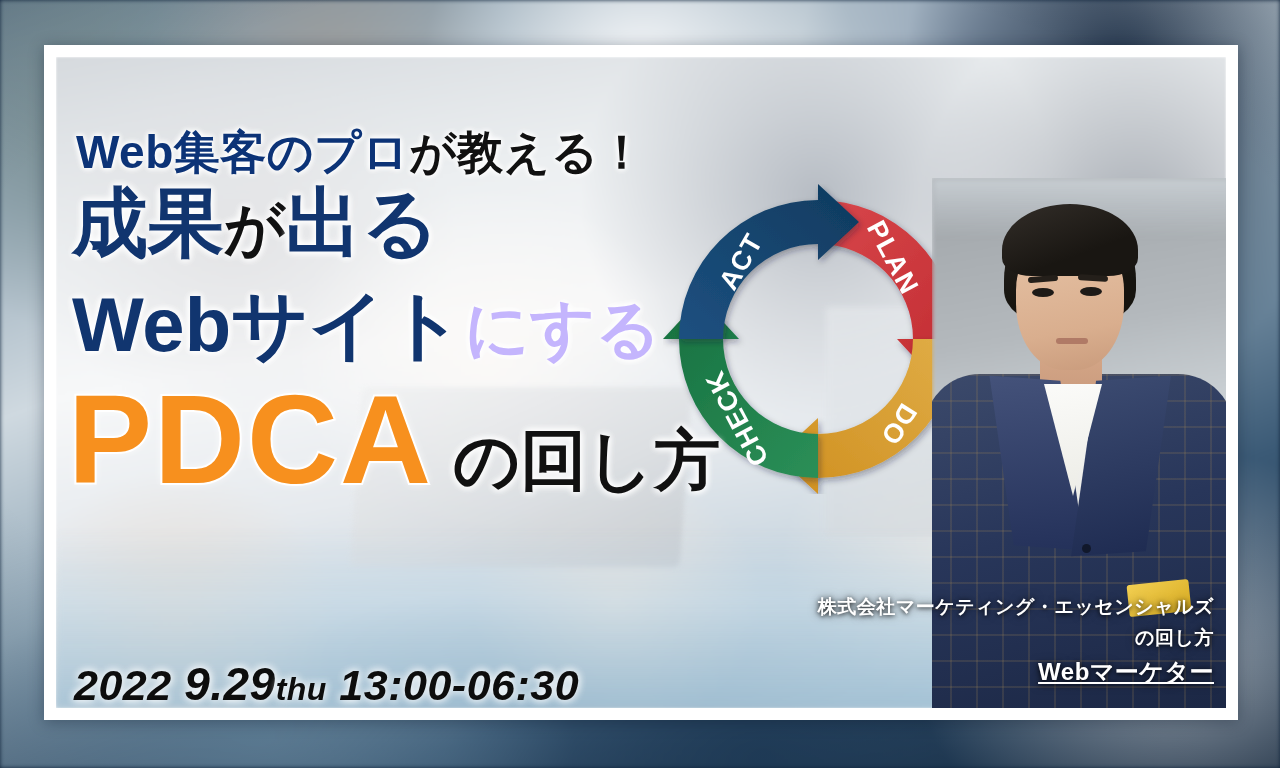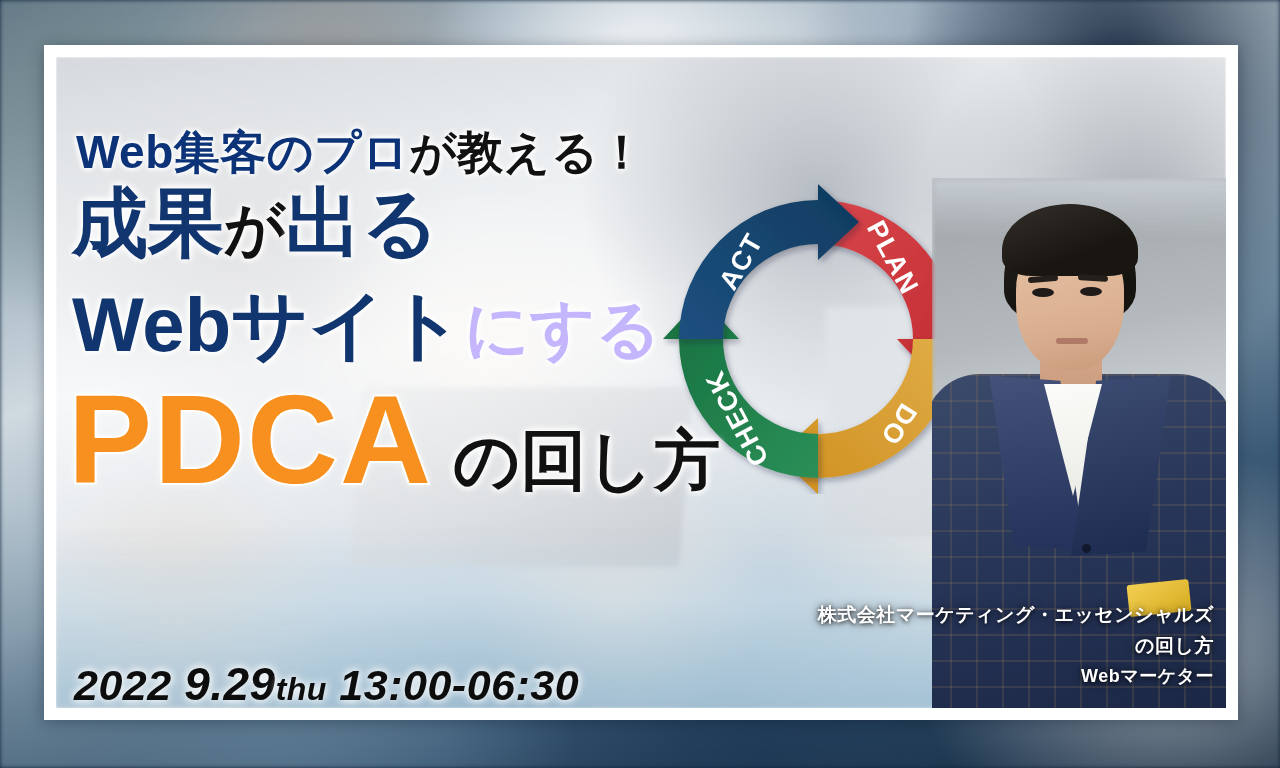--- a/index.html
+++ b/index.html
@@ -211,21 +211,21 @@
 
   
   .sp-caption{
     position:absolute; right:12px; bottom:20px; text-align:right;
     color:#fff; white-space:nowrap;
     text-shadow:0 1px 4px rgba(0,0,0,.75),0 0 10px rgba(0,0,0,.55);
   }
   .sp-name{ font-size:30px; font-weight:700; letter-spacing:3px; margin-bottom:7px; }
   .sp-company{ font-size:19px; font-weight:700; letter-spacing:.5px; margin-bottom:5px; }
   .sp-role{ font-size:19px; font-weight:700; letter-spacing:.5px; margin-bottom:5px; }
-  .sp-role2{ font-size:18px; font-weight:700; letter-spacing:.5px; }
+  .sp-role2{ font-size:24px; font-weight:700; letter-spacing:.5px;text-decoration:underline; }
 </style>
 </head>
 <body>
 
 <div class="bg-photo"></div>
 <div class="bg-vignette"></div>
 
 <div class="frame"></div>
 
 <div class="frame-inner">

